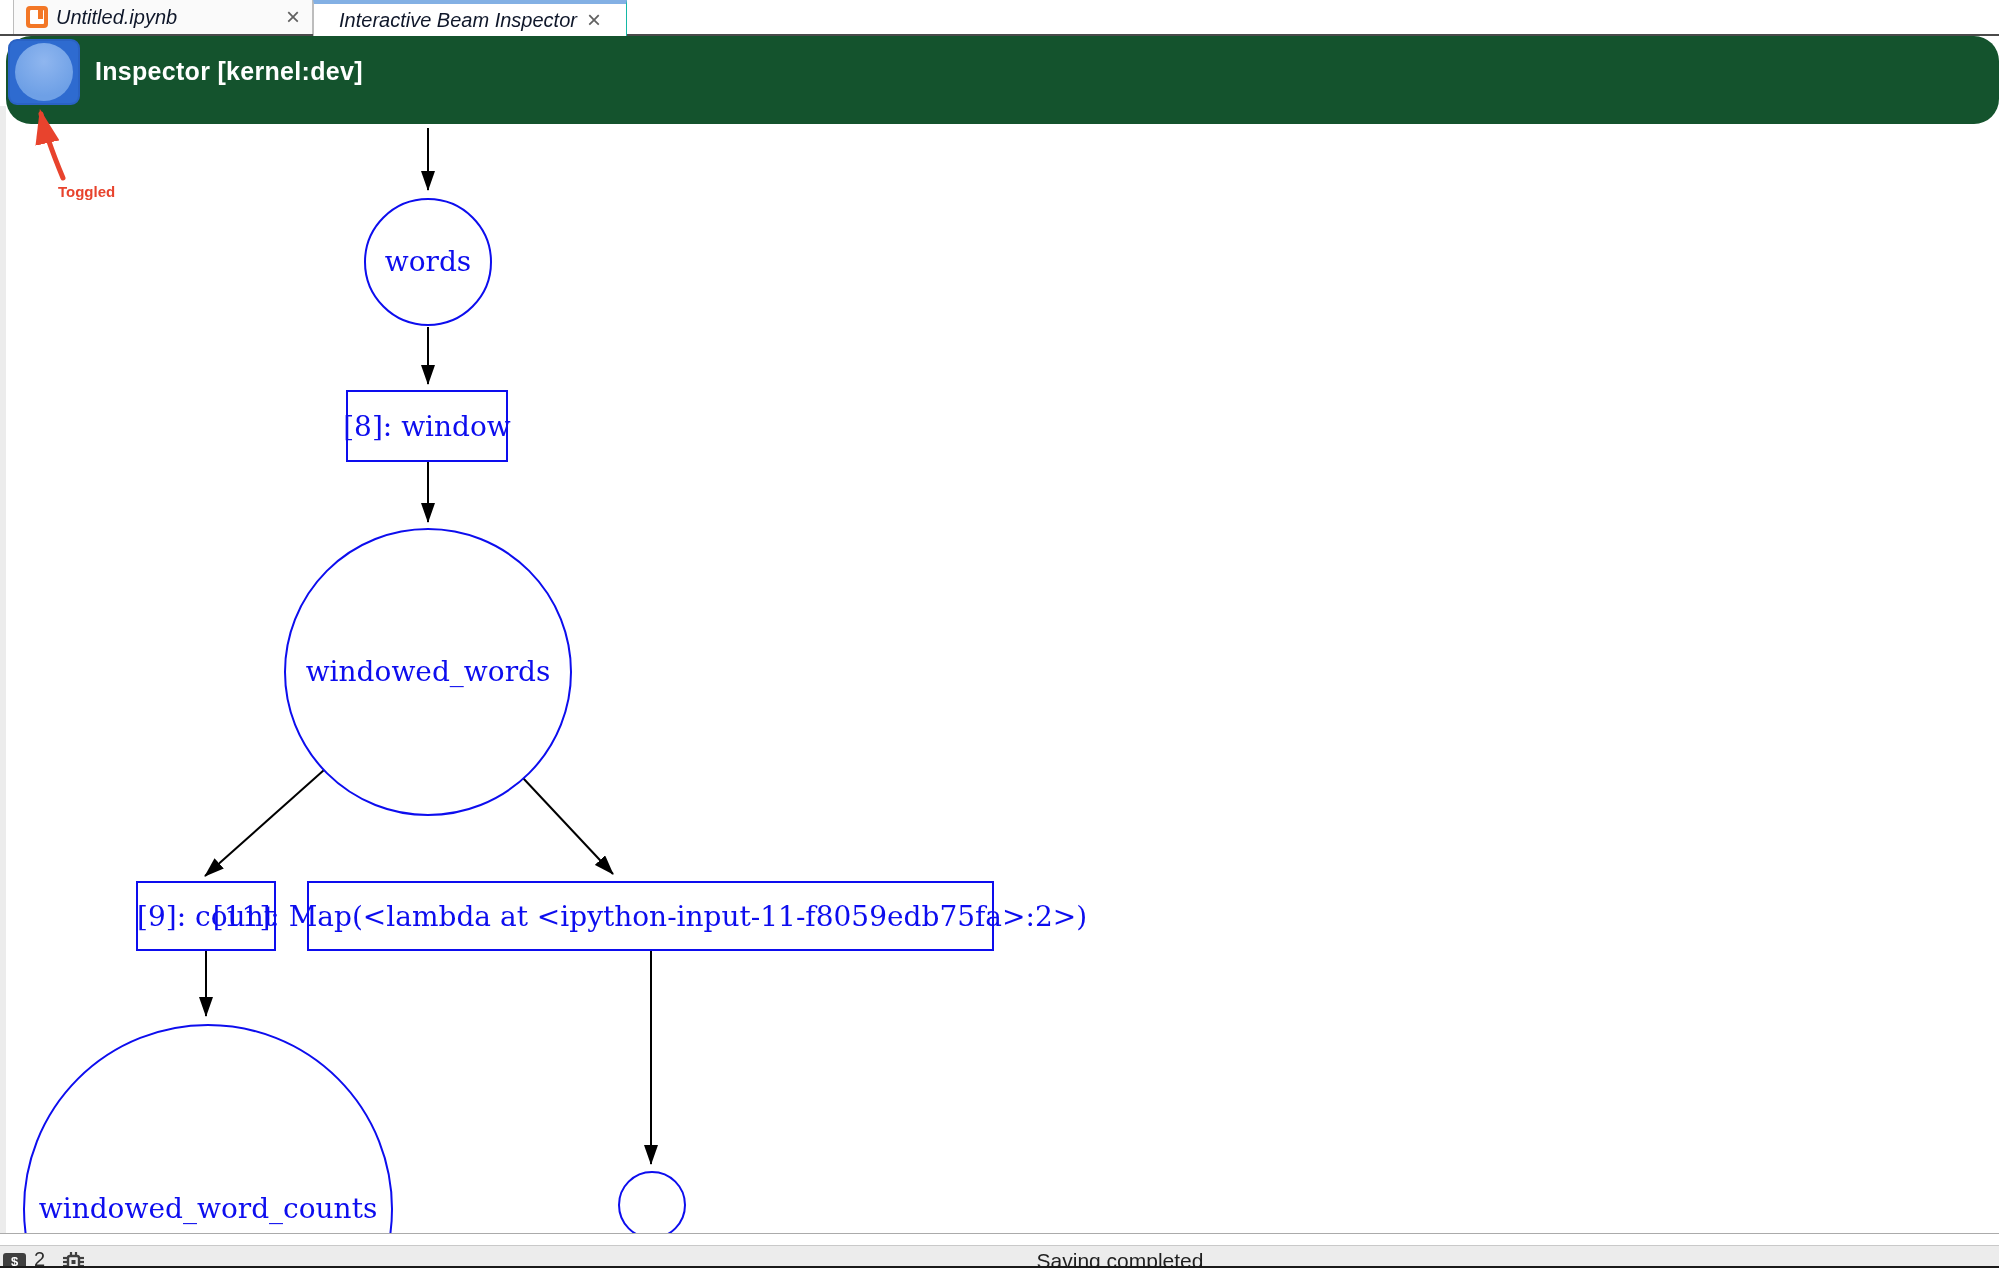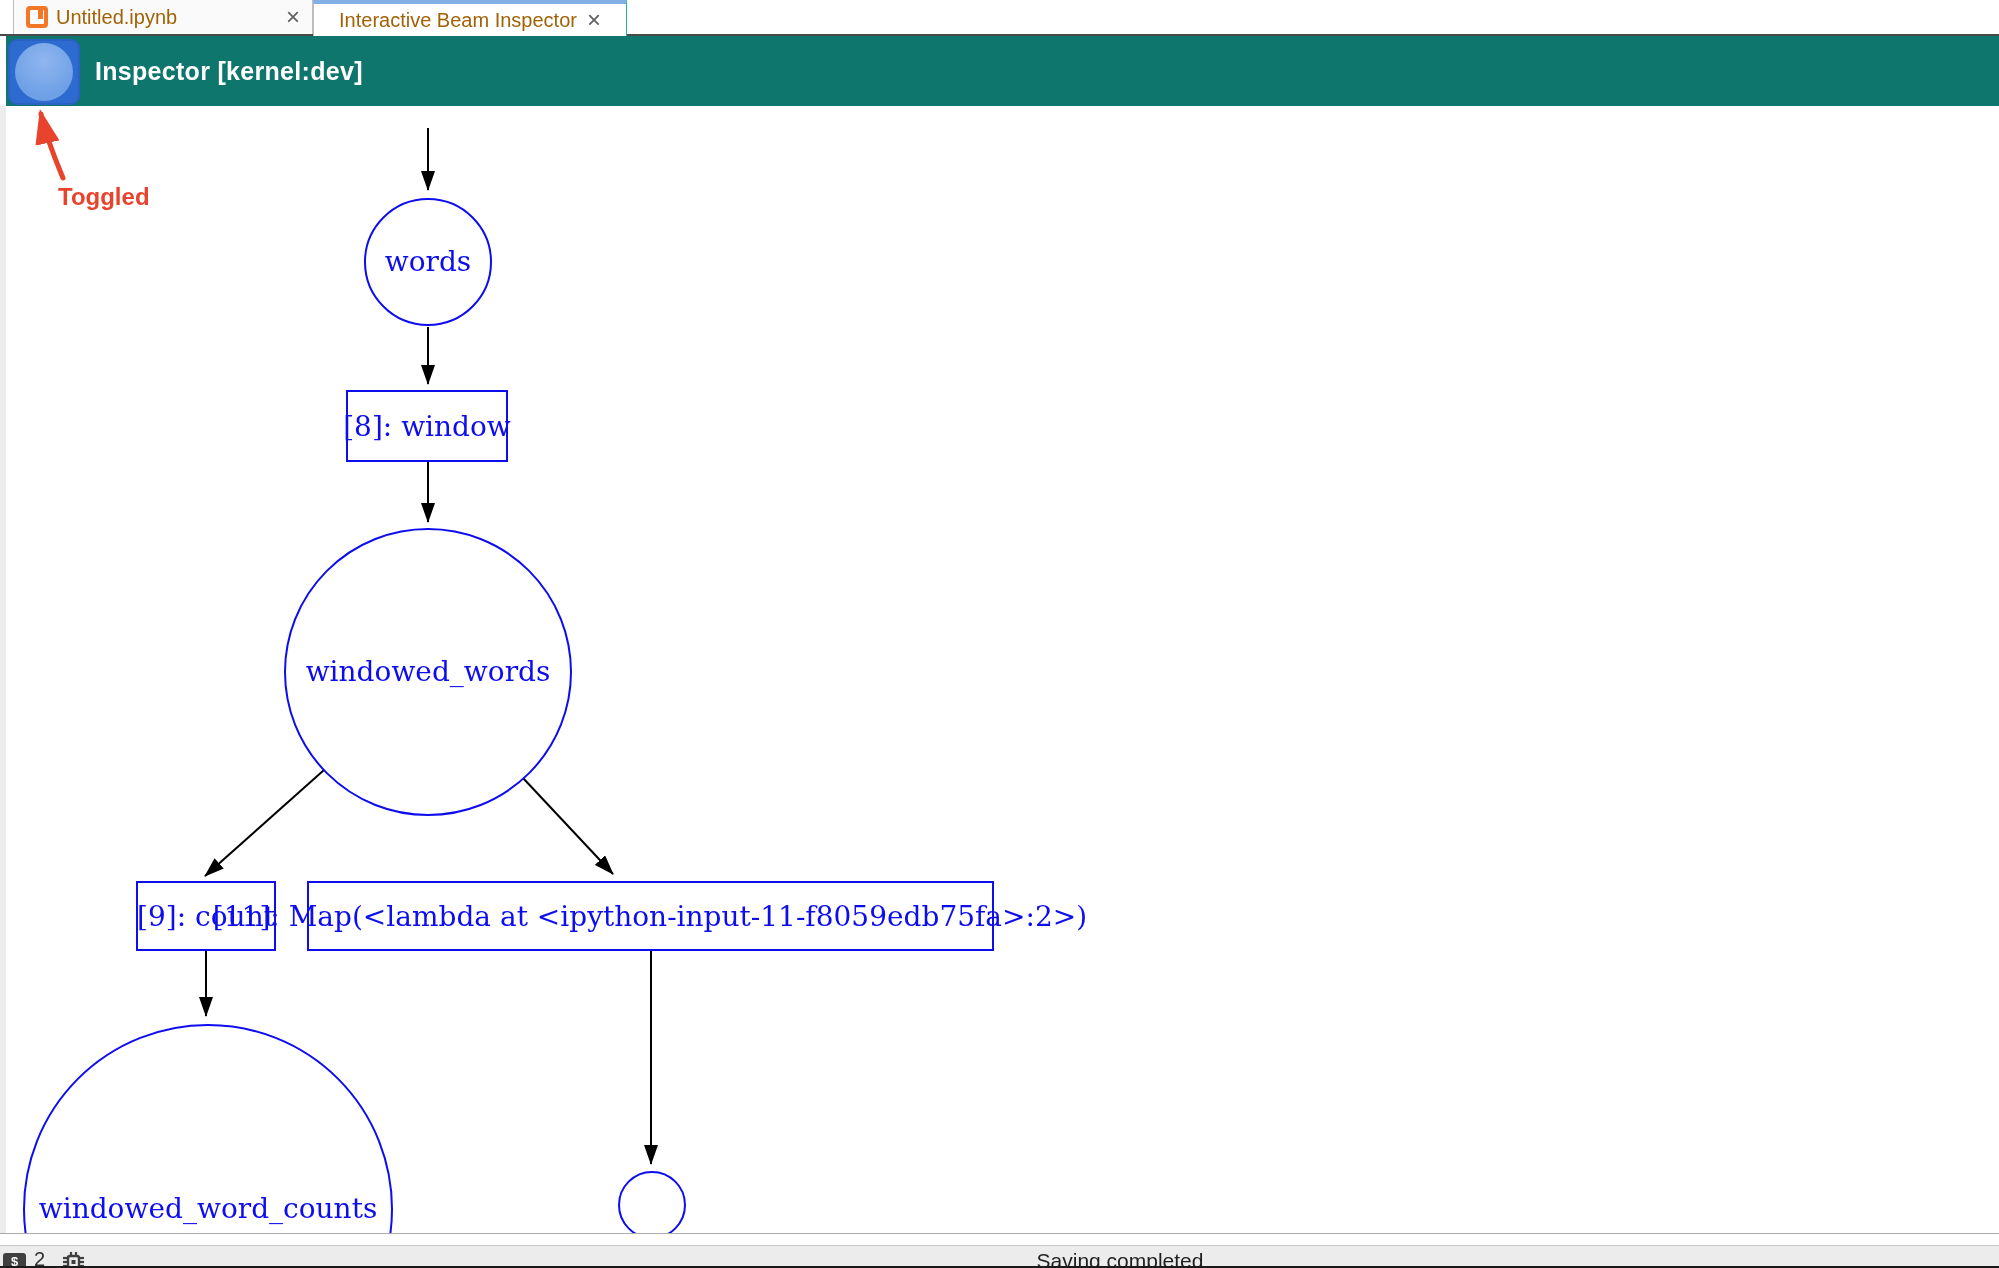--- a/index.html
+++ b/index.html
@@ -16,45 +16,45 @@
   .tab { position:absolute; top:0; display:flex; align-items:center; gap:8px; padding:0 12px; cursor:default; }
   .tab-inactive {
     left:13px; width:300px; height:34px; background:#fafafa;
     border-left:1px solid #bdbdbd; border-right:1px solid #bdbdbd; z-index:0;
   }
   .tab-active {
     left:313px; width:314px; height:36px; background:#fff;
     border-left:1px solid #bdbdbd; border-right:1px solid #14b8a6;
     border-top:4px solid #83b0e4; z-index:2; justify-content:center;
   }
-  .tab-label { font-size:20px; color:#a16207; white-space:nowrap; }
+  .tab-label { font-size:20px; color:#0f172a; white-space:nowrap;font-style:italic; }
   .tab-close { font-size:24px; color:#616161; line-height:20px; margin-left:auto; }
   .tab-active .tab-close { margin-left:2px; }
   .nb-icon { position:relative; width:22px; height:22px; background:#f37726; border-radius:4px; flex:0 0 auto; }
   .nb-icon::after { content:""; position:absolute; left:4px; top:4px; width:14px; height:14px; background:#fff; border-radius:1px; }
   .nb-icon::before { content:""; position:absolute; right:5px; top:4px; width:5px; height:9px; background:#f37726; z-index:1; }
 
   
-  .header { position:absolute; left:6px; top:36px; right:0; height:70px; background:#0f766e; }
+  .header { position:absolute; left:6px; top:36px; right:0; height:88px; background:#14532d;border-radius:25px; }
   .menu-btn {
     position:absolute; left:2px; top:3px; width:72px; height:66px;
     background:#2e6bd0; border:2px solid #2a62c4; border-radius:9px; cursor:pointer;
   }
   .menu-btn .halo {
     position:absolute; left:50%; top:50%; transform:translate(-50%,-50%);
     width:58px; height:58px; border-radius:50%;
     background:radial-gradient(circle at 50% 32%, #8fb6ef 0%, #6ea0e6 70%);
   }
   .menu-btn .bars { position:absolute; left:50%; top:50%; transform:translate(-50%,-50%); width:36px; }
   .menu-btn .bar { width:36px; height:5px; background:#fff; border-radius:2px; margin:6px 0; }
   .header-title { position:absolute; left:89px; top:0; height:70px; line-height:70px; color:#fff; font-size:25px; font-weight:bold; letter-spacing:.3px; }
 
   
   .annot-arrow-svg { position:absolute; left:0; top:100px; width:160px; height:120px; z-index:3; }
-  .annot-label { position:absolute; left:58px; top:183px; color:#e8432d; font-size:24px; font-weight:bold; z-index:3; }
+  .annot-label { position:absolute; left:58px; top:183px; color:#e8432d; font-size:15px; font-weight:bold; z-index:3; }
 
   
   .left-gutter { position:absolute; left:0; top:106px; width:6px; height:1127px; background:#ececec; }
   .graph-svg { position:absolute; left:0; top:0; width:1999px; height:1233px; }
   .graph-svg text { font-family:"DejaVu Serif", serif; font-size:28px; fill:#0d0dee; }
   .node-shape { fill:#fff; stroke:#0d0dee; stroke-width:2; }
   .edge { stroke:#000; stroke-width:2; fill:none; }
 
   
   .content-bottom-border { position:absolute; left:0; top:1233px; width:100%; height:1px; background:#ababab; }

